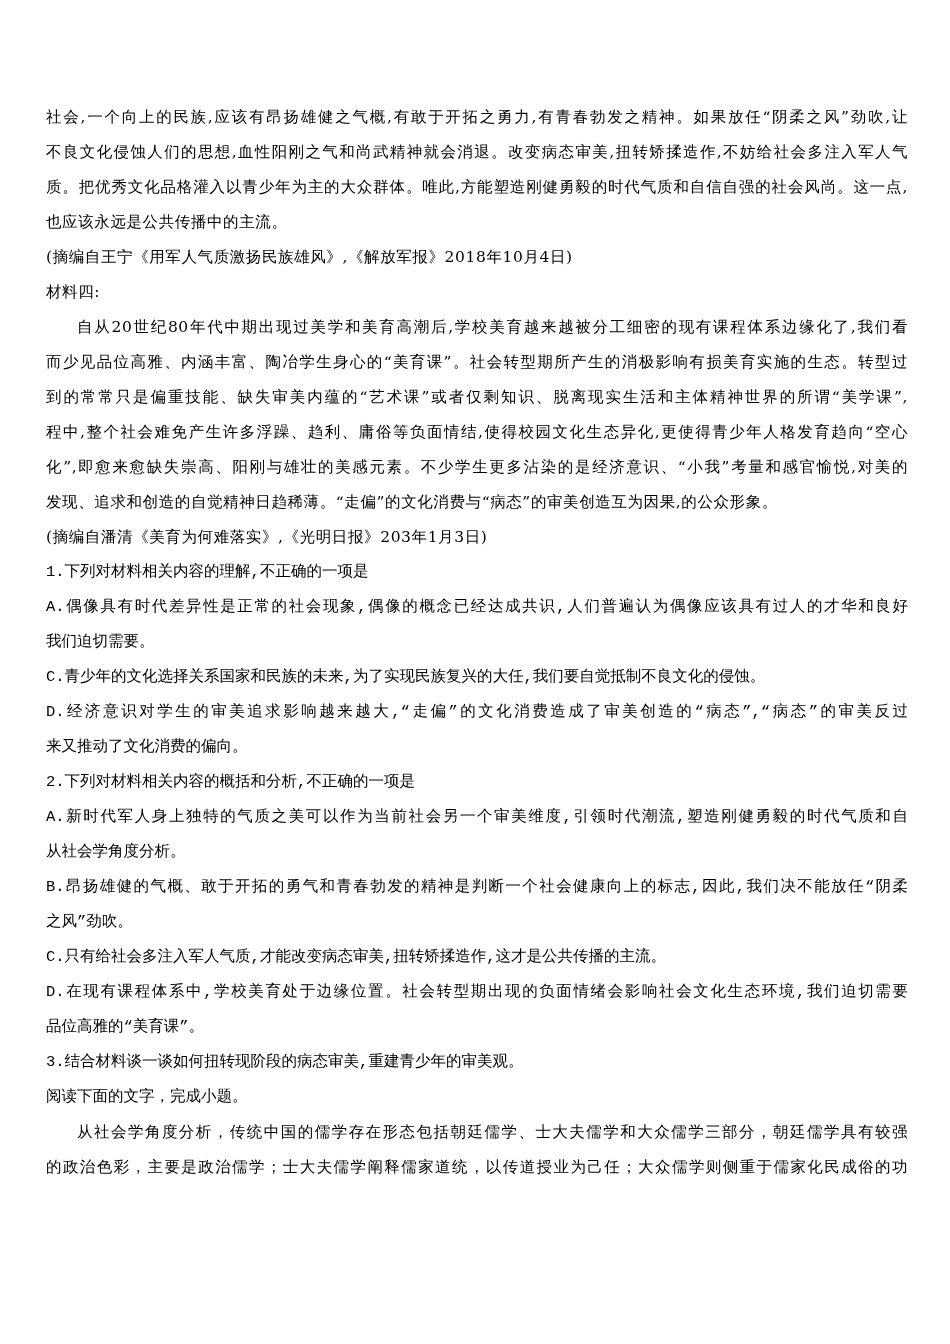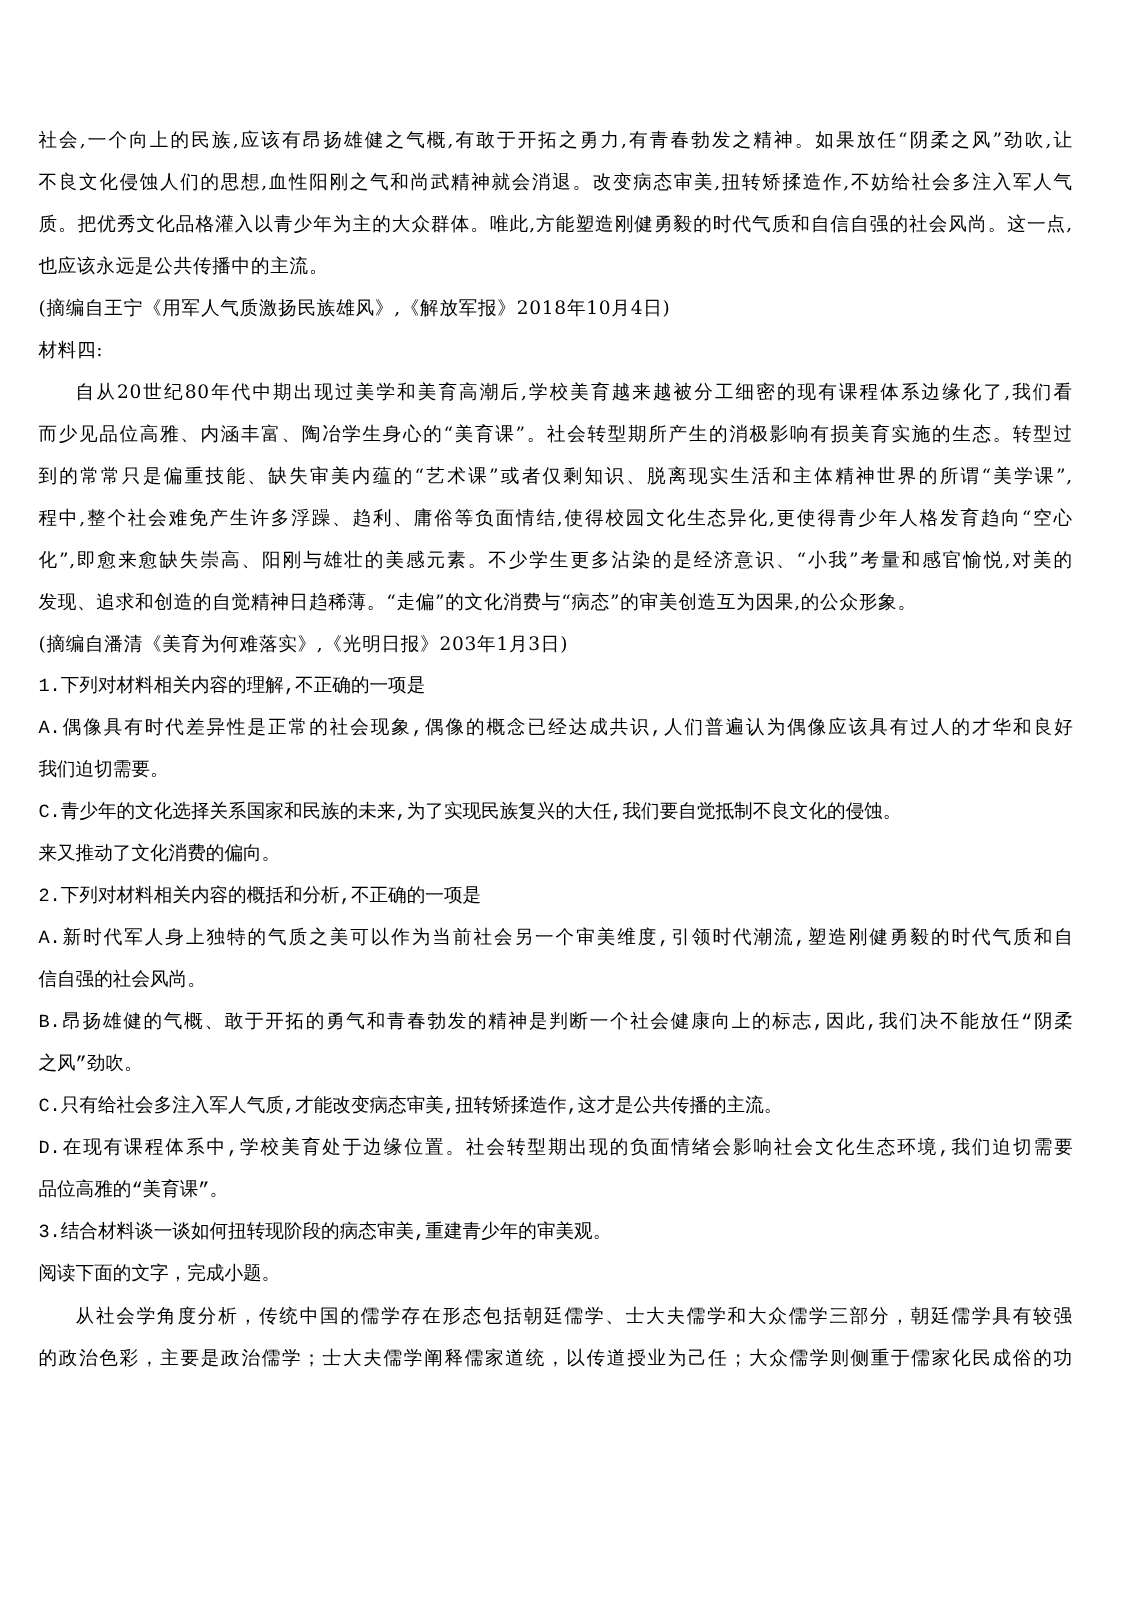--- a/index.html
+++ b/index.html
@@ -9,21 +9,21 @@
     }
     body {
       width: 950px;
       height: 1344px;
       position: relative;
       overflow: hidden;
       color: #000;
     }
     .page {
       position: absolute;
-      left: 32px;
+      left: 46px;
       top: 100px;
       width: 862px;
     }
     .line {
       font-family: "DejaVu Serif", "Liberation Serif", serif;
       font-size: 15.5px;
       line-height: 35px;
       height: 35px;
       white-space: nowrap;
       letter-spacing: 0.6px;
@@ -55,25 +55,26 @@
   <div class="line justify">到的常常只是偏重技能、缺失审美内蕴的“艺术课”或者仅剩知识、脱离现实生活和主体精神世界的所谓“美学课”,</div>
   <div class="line justify">程中,整个社会难免产生许多浮躁、趋利、庸俗等负面情结,使得校园文化生态异化,更使得青少年人格发育趋向“空心</div>
   <div class="line justify">化”,即愈来愈缺失崇高、阳刚与雄壮的美感元素。不少学生更多沾染的是经济意识、“小我”考量和感官愉悦,对美的</div>
   <div class="line">发现、追求和创造的自觉精神日趋稀薄。“走偏”的文化消费与“病态”的审美创造互为因果,的公众形象。</div>
   <div class="line">(摘编自潘清《美育为何难落实》,《光明日报》203年1月3日)</div>
 
   <div class="line sans">1.下列对材料相关内容的理解,不正确的一项是</div>
   <div class="line sans justify">A.偶像具有时代差异性是正常的社会现象,偶像的概念已经达成共识,人们普遍认为偶像应该具有过人的才华和良好</div>
   <div class="line sans">我们迫切需要。</div>
   <div class="line sans">C.青少年的文化选择关系国家和民族的未来,为了实现民族复兴的大任,我们要自觉抵制不良文化的侵蚀。</div>
+  <div class="line sans justify">D.经济意识对学生的审美追求影响越来越大,“走偏”的文化消费造成了审美创造的“病态”,“病态”的审美反过</div>
   <div class="line sans">来又推动了文化消费的偏向。</div>
 
   <div class="line sans">2.下列对材料相关内容的概括和分析,不正确的一项是</div>
   <div class="line sans justify">A.新时代军人身上独特的气质之美可以作为当前社会另一个审美维度,引领时代潮流,塑造刚健勇毅的时代气质和自</div>
-  <div class="line sans">信自强的社会风尚。</div>
+  <div class="line sans">从社会学角度分析。</div>
   <div class="line sans justify">B.昂扬雄健的气概、敢于开拓的勇气和青春勃发的精神是判断一个社会健康向上的标志,因此,我们决不能放任“阴柔</div>
   <div class="line sans">之风”劲吹。</div>
   <div class="line sans">C.只有给社会多注入军人气质,才能改变病态审美,扭转矫揉造作,这才是公共传播的主流。</div>
   <div class="line sans justify">D.在现有课程体系中,学校美育处于边缘位置。社会转型期出现的负面情绪会影响社会文化生态环境,我们迫切需要</div>
   <div class="line sans">品位高雅的“美育课”。</div>
 
   <div class="line sans">3.结合材料谈一谈如何扭转现阶段的病态审美,重建青少年的审美观。</div>
 
   <div class="line sans">阅读下面的文字，完成小题。</div>
   <div class="line justify indent">从社会学角度分析，传统中国的儒学存在形态包括朝廷儒学、士大夫儒学和大众儒学三部分，朝廷儒学具有较强</div>

